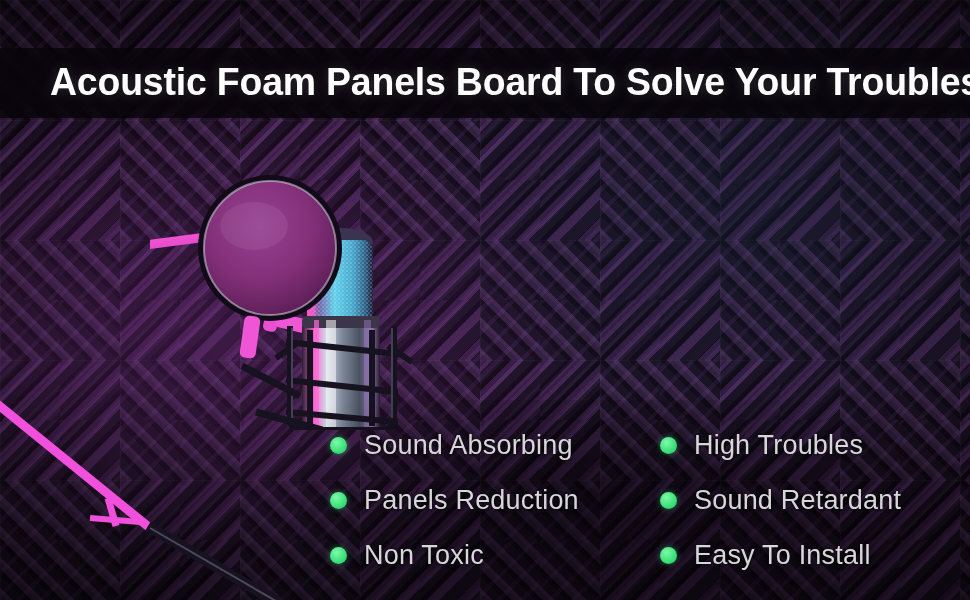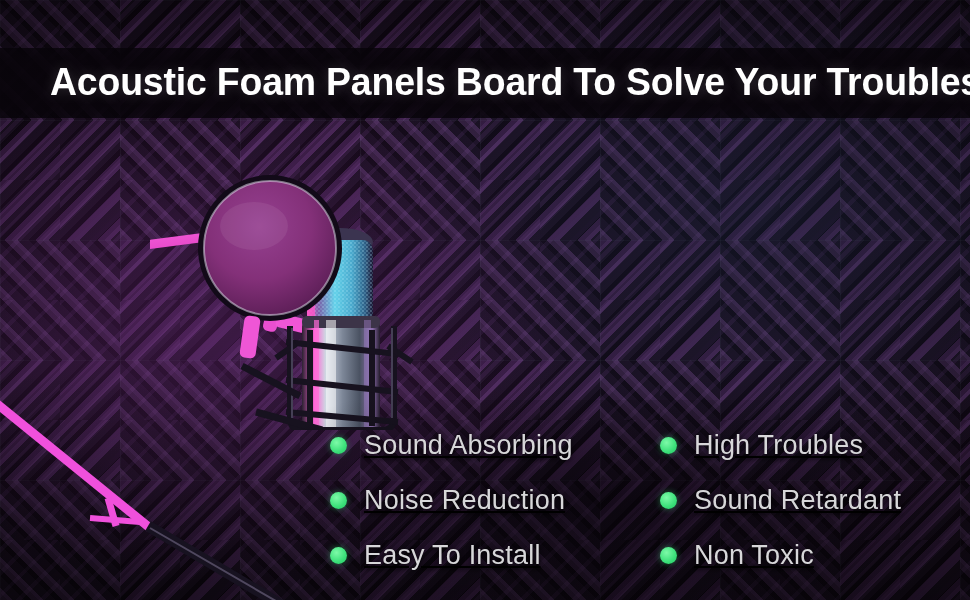--- a/index.html
+++ b/index.html
@@ -130,21 +130,20 @@
     width: 620px;
     display: grid;
     grid-template-columns: 330px 290px;
     grid-auto-rows: 55px;
     align-items: center;
   }
   .feature {
     display: flex;
     align-items: center;
     gap: 17px;
-    text-decoration: underline;
   }
   .bullet {
     width: 17px;
     height: 17px;
     border-radius: 50%;
     background: radial-gradient(circle at 38% 33%, #7dfaa8, #3ce07a 58%, #24c864 100%);
     flex: 0 0 auto;
     box-shadow: 0 0 6px rgba(60,224,122,.45);
   }
   .feature-label {
@@ -291,33 +290,33 @@
       <span class="feature-label">Sound Absorbing</span>
     </div>
 
     <div class="feature">
       <span class="bullet"></span>
       <span class="feature-label">High Troubles</span>
     </div>
 
     <div class="feature">
       <span class="bullet"></span>
-      <span class="feature-label">Noise Reduction</span>
+      <span class="feature-label">Panels Reduction</span>
     </div>
 
     <div class="feature">
       <span class="bullet"></span>
       <span class="feature-label">Sound Retardant</span>
     </div>
 
     <div class="feature">
       <span class="bullet"></span>
+      <span class="feature-label">Non Toxic</span>
+    </div>
+
+    <div class="feature">
+      <span class="bullet"></span>
       <span class="feature-label">Easy To Install</span>
     </div>
 
-    <div class="feature">
-      <span class="bullet"></span>
-      <span class="feature-label">Non Toxic</span>
-    </div>
-
   </div>
 
 </div>
 
 </body></html>

